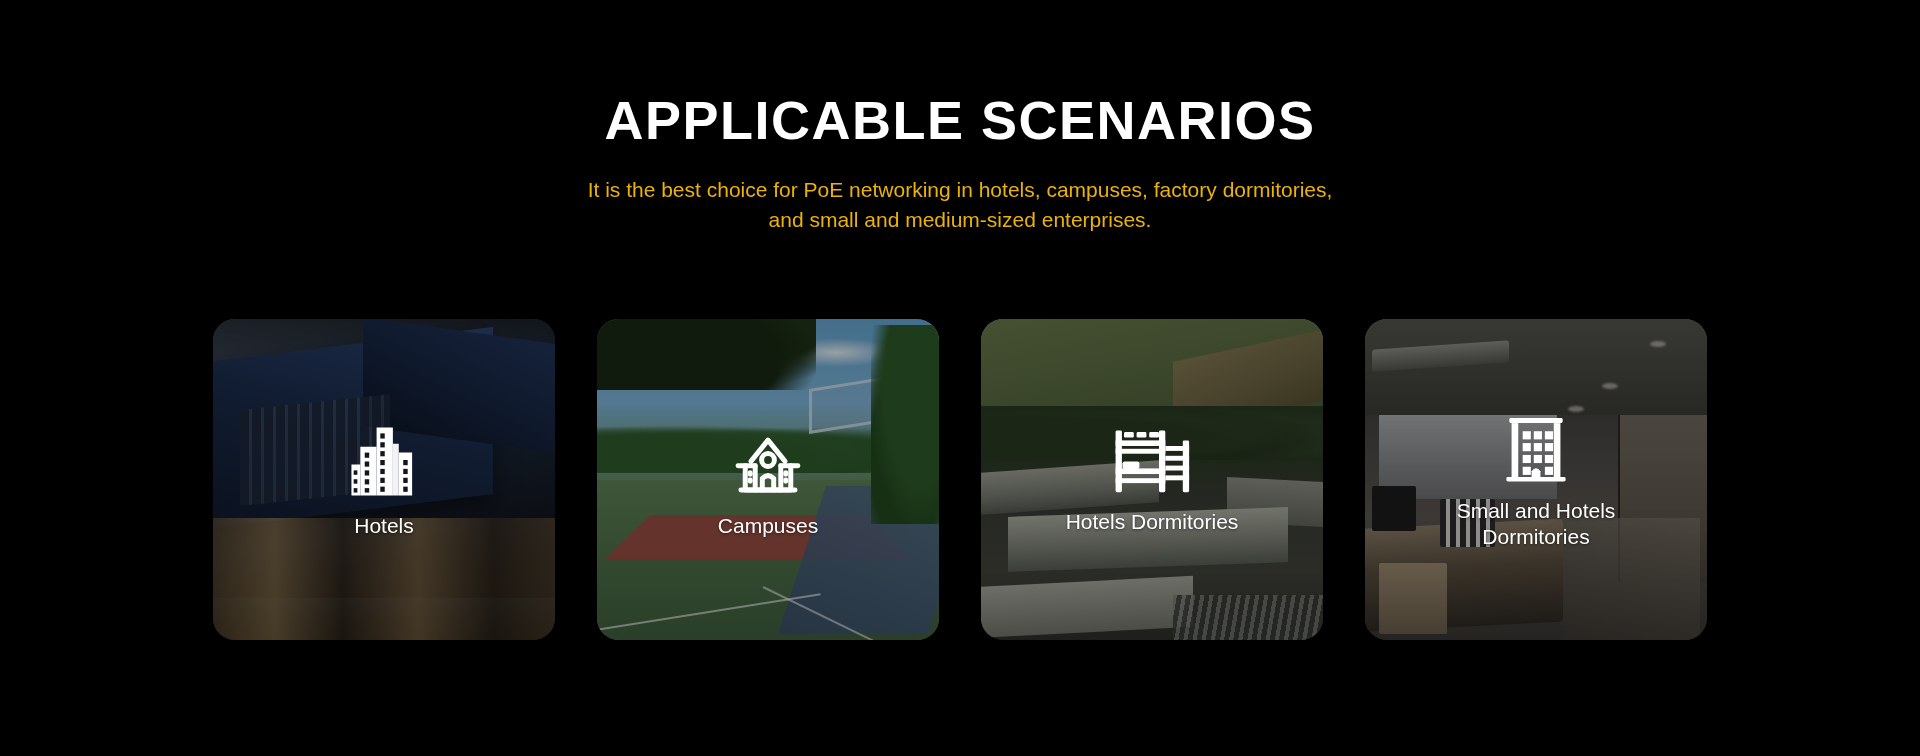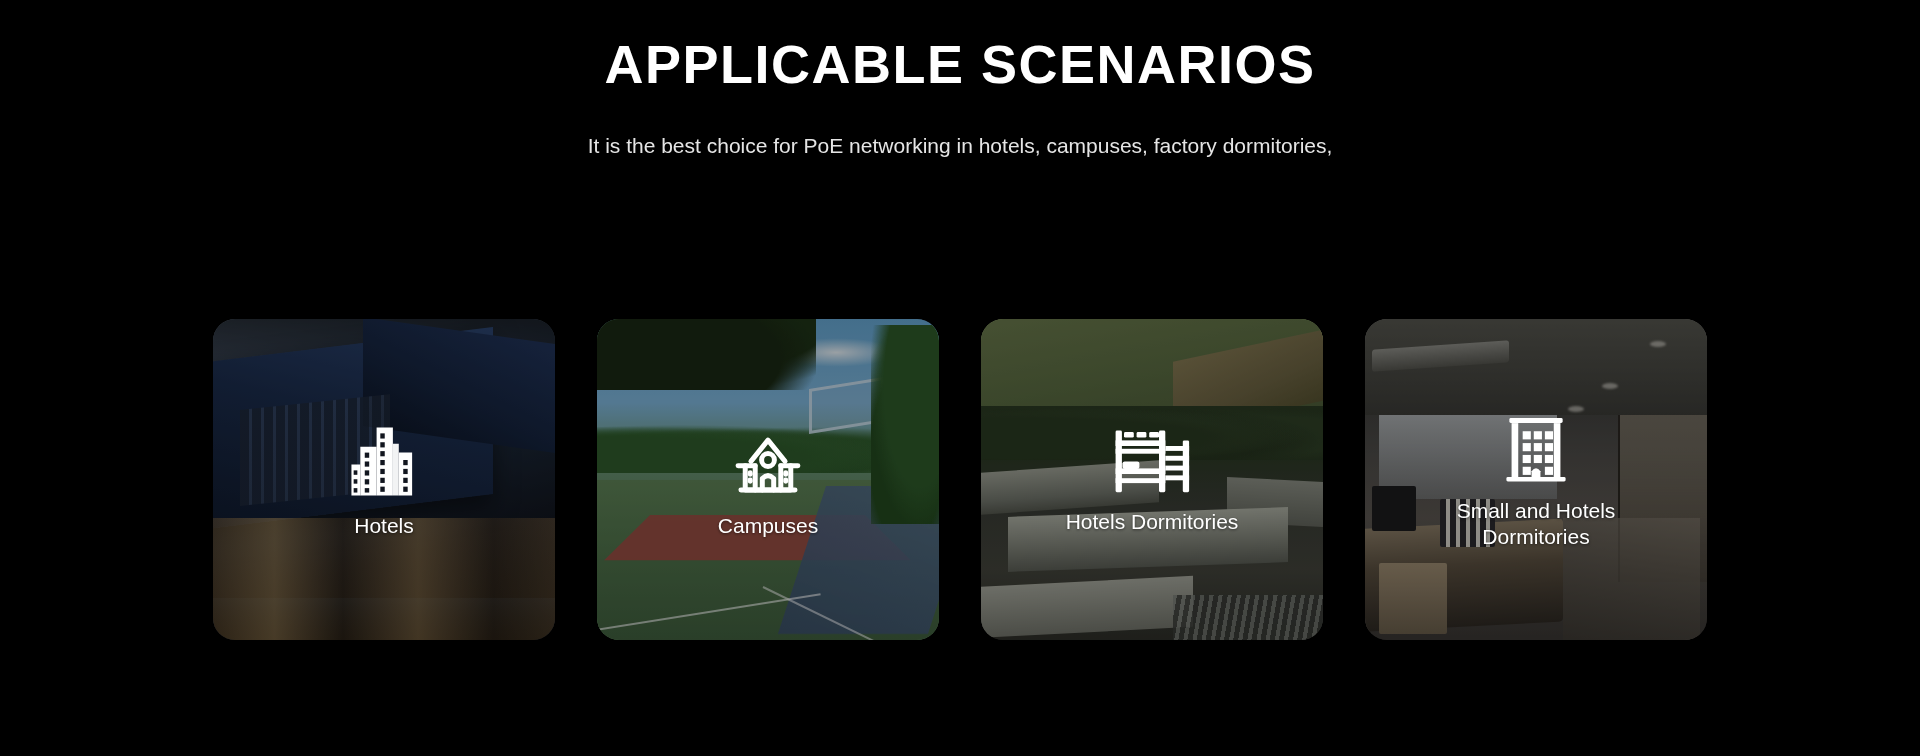--- a/index.html
+++ b/index.html
@@ -5,33 +5,33 @@
   * { margin:0; padding:0; box-sizing:border-box; }
   html, body {
     width:1920px; height:756px;
     background:#000000;
     font-family:"Liberation Sans", sans-serif;
     overflow:hidden;
   }
   .page { position:relative; width:1920px; height:756px; background:#000; }
 
   
-  .header { width:100%; text-align:center; padding-top:36px; }
+  .header { width:100%; text-align:center; padding-top:92px; }
   .title {
     font-size:54px;
     font-weight:bold;
     color:#ffffff;
     letter-spacing:1.5px;
     line-height:1.05;
     text-transform:uppercase;
   }
   .subtitle {
-    margin-top:38px;
+    margin-top:26px;
     font-size:21px;
-    color:#e5e5e5;
+    color:#eab308;
     line-height:1.45;
     font-weight:400;
   }
   .subtitle .line { display:block; }
 
   
   .cards {
     position:absolute;
     top:319px;
     left:0;
@@ -369,20 +369,21 @@
 </style>
 </head>
 <body>
 
 <div class="page">
 
   <div class="header">
     <h1 class="title">APPLICABLE SCENARIOS</h1>
     <p class="subtitle">
       <span class="line">It is the best choice for PoE networking in hotels, campuses, factory dormitories,</span>
+      <span class="line">and small and medium-sized enterprises.</span>
     </p>
   </div>
 
   <div class="cards">
 
     <div class="card">
       <div class="photo photo-hotel">
         <div class="hotel-roof2"></div>
         <div class="hotel-glass"></div>
         <div class="hotel-pool"></div>

